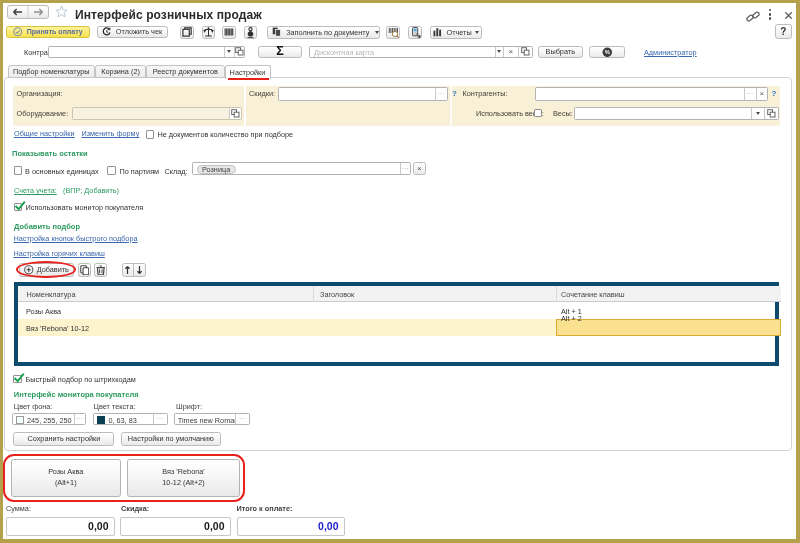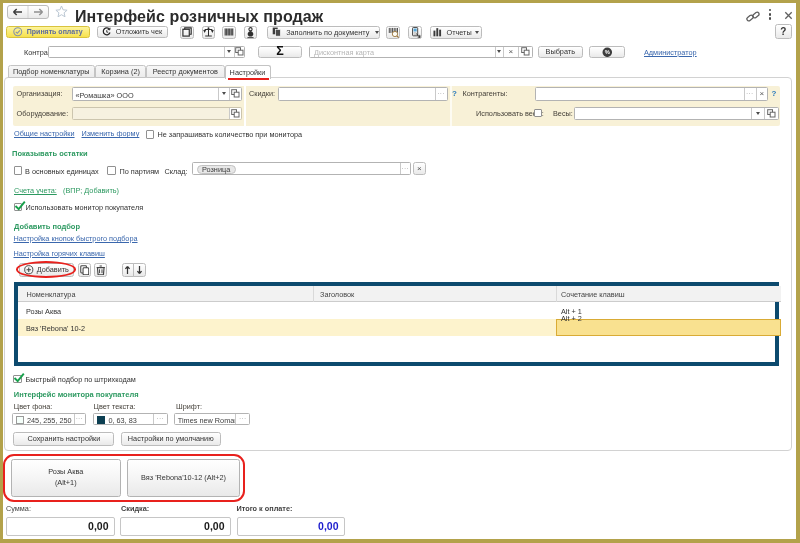--- a/index.html
+++ b/index.html
@@ -24,21 +24,21 @@
 <div class="b" style="left:7px;top:5px;width:42px;height:13.5px;padding:0;border-radius:3px">
   <svg width="40" height="12" viewBox="0 0 40 12">
     <line x1="20" y1="0" x2="20" y2="12" stroke="#d2d2d2" stroke-width="1"></line>
     <path d="M5.5 6 h8.5 M5.5 6 l3.2-3 M5.5 6 l3.2 3" stroke="#3c3c3c" stroke-width="1.5" fill="none"></path>
     <path d="M34.5 6 h-8.5 M34.5 6 l-3.2-3 M34.5 6 l-3.2 3" stroke="#909090" stroke-width="1.5" fill="none"></path>
   </svg>
 </div>
 <svg class="a" style="left:54.5px;top:5px" width="13" height="13" viewBox="0 0 13 13">
   <path d="M6.5 1 L8.1 4.8 L12.1 5.2 L9.1 7.8 L10 11.8 L6.5 9.7 L3 11.8 L3.9 7.8 L0.9 5.2 L4.9 4.8 Z" fill="none" stroke="#bcc8d4" stroke-width="1"></path>
 </svg>
-<div class="a" style="left:75px;top:8px;font-size:16px;font-weight:bold;color:#2b2b2b;white-space:nowrap;letter-spacing:0.1px">Интерфейс розничных продаж</div>
+<div class="a" style="left:75px;top:8px;font-size:12px;font-weight:bold;color:#2b2b2b;white-space:nowrap;letter-spacing:0.1px">Интерфейс розничных продаж</div>
 <svg class="a" style="left:746px;top:9.5px" width="14" height="13" viewBox="0 0 14 13">
   <g fill="none" stroke="#5d5d5d" stroke-width="1.3">
   <rect x="0.6" y="6.1" width="6.8" height="3.8" rx="1.9" transform="rotate(-38 4 8)"></rect>
   <rect x="6.6" y="3.1" width="6.8" height="3.8" rx="1.9" transform="rotate(-38 10 5)"></rect>
   </g>
 </svg>
 <div class="a" style="left:769px;top:9px">
   <div style="width:2.4px;height:2.4px;background:#4a4a4a;border-radius:50%;margin-bottom:1.8px"></div>
   <div style="width:2.4px;height:2.4px;background:#4a4a4a;border-radius:50%;margin-bottom:1.8px"></div>
   <div style="width:2.4px;height:2.4px;background:#4a4a4a;border-radius:50%"></div>
@@ -161,31 +161,20 @@
 <div class="tab" style="left:146px;width:78.5px">Реестр документов</div>
 <div class="tab" style="left:224.5px;width:46px;background:#fff;height:14.5px;border-bottom:0;z-index:5">Настройки</div>
 <div class="a" style="left:228px;top:78.3px;width:41px;height:2.2px;background:#e8211d;z-index:61"></div>
 
 <div class="b" style="left:774.5px;top:24px;width:17.5px;height:14.5px;font-size:10px;font-weight:bold">?</div>
 
 <div class="a" style="left:13px;top:85.5px;width:766.5px;height:40px;background:#f8f1d7;border-radius:2px"></div>
 <div class="a" style="left:244px;top:85.5px;width:2px;height:40px;background:#fff"></div>
 <div class="a" style="left:450px;top:85.5px;width:1.5px;height:40px;background:#fdfbf2"></div>
 <div class="l" style="left:16.5px;top:90px;color:#45413a">Организация:</div>
-<div class="f" style="left:72px;top:87px;width:170px;height:13.5px;line-height:11px;padding-left:2.5px;padding-top:1.5px">«Ромашка» ООО
-  <div class="seg" style="width:12px;right:0">
-        <svg width="9" height="9" viewBox="0 0 9 9">
-          <rect x="0.7" y="0.7" width="4.8" height="4.8" fill="none" stroke="#666" stroke-width="1"></rect>
-          <rect x="3.2" y="3.2" width="4.8" height="4.8" fill="#fff" stroke="#666" stroke-width="1"></rect>
-        </svg>
-      </div>
-  <div class="seg" style="width:11px;right:12px">
-        <span class="tri"></span>
-      </div>
-</div>
 <div class="l" style="left:249px;top:90px;color:#45413a">Скидки:</div>
 <div class="f" style="left:278px;top:87px;width:169.5px;height:13.5px">
   <div class="seg dot3" style="width:11.5px;right:0">...</div>
 </div>
 <div class="l" style="left:452px;top:89.5px;color:#2779bd;font-weight:bold;font-size:8px">?</div>
 <div class="l" style="left:462.5px;top:90px;color:#45413a">Контрагенты:</div>
 <div class="f" style="left:535px;top:87px;width:233px;height:13.5px">
   <div class="seg" style="width:11.5px;right:0;font-size:8px;color:#555">×</div>
   <div class="seg dot3" style="width:12px;right:11.5px">...</div>
 </div>
@@ -210,21 +199,21 @@
         </svg>
       </div>
   <div class="seg" style="width:12.5px;right:14.5px">
         <span class="tri"></span>
       </div>
 </div>
 
 <div class="lk" style="left:14px;top:130.3px">Общие настройки</div>
 <div class="lk" style="left:81.5px;top:130.3px">Изменить форму</div>
 <div class="cb" style="left:145.5px;top:130.2px"></div>
-<div class="l" style="left:157.5px;top:130.5px">Не запрашивать количество при монитора</div>
+<div class="l" style="left:157.5px;top:130.5px">Не документов количество при подборе</div>
 
 <div class="g" style="left:12px;top:150px">Показывать остатки</div>
 <div class="cb" style="left:13.5px;top:166px"></div>
 <div class="l" style="left:25px;top:167.5px">В основных единицах</div>
 <div class="cb" style="left:107px;top:166px"></div>
 <div class="l" style="left:119.5px;top:167.5px">По партиям</div>
 <div class="l" style="left:164.5px;top:167.5px">Склад:</div>
 <div class="f" style="left:191.5px;top:162px;width:219.5px;height:13px">
   <div class="seg dot3" style="width:10px;right:0">...</div>
   <div class="a" style="left:4px;top:1.5px;height:9px;background:#e7e7e7;border:1px solid #c2c2c2;border-radius:5px;font-size:7.3px;color:#3c3c3c;line-height:7px;padding:0 4.5px;display:flex;align-items:center">Розница</div>
@@ -278,21 +267,21 @@
   <div class="a" style="left:0;top:0;width:763.4px;height:16.5px;background:#f2f2f2;border-bottom:1px solid #cccccc"></div>
   <div class="a" style="left:295.8px;top:0;width:1px;height:16.5px;background:#d9d9d9"></div>
   <div class="a" style="left:538.8px;top:0;width:1px;height:16.5px;background:#d9d9d9"></div>
   <div class="l" style="left:8.8px;top:5px;color:#444">Номенклатура</div>
   <div class="l" style="left:302.3px;top:5px;color:#444">Заголовок</div>
   <div class="l" style="left:543.3px;top:5px;color:#444">Сочетание клавиш</div>
   <div class="l" style="left:8.3px;top:22.5px">Розы Аква</div>
   <div class="l" style="left:543.3px;top:22.5px">Alt + 1</div>
   <div class="a" style="left:0;top:33.7px;width:763.4px;height:17px;background:#fdf3cd"></div>
   <div class="a" style="left:538.8px;top:33.7px;width:224.6px;height:17px;background:#f9e190;border:1px solid #d9ab35"></div>
-  <div class="l" style="left:8.3px;top:39.5px">Вяз 'Rebona' 10-2</div>
+  <div class="l" style="left:8.3px;top:39.5px">Вяз 'Rebona' 10-12</div>
   <div class="l" style="left:543.3px;top:29px">Alt + 2</div>
 </div>
 
 <div class="cb" style="left:13px;top:374.5px"></div>
 <svg class="a" style="left:13px;top:371.5px;z-index:3" width="12" height="12" viewBox="0 0 12 12">
       <path d="M1.5 6 L4.7 9.2 L10.8 1.6" fill="none" stroke="#17a04b" stroke-width="1.9"></path>
     </svg>
 <div class="l" style="left:25.4px;top:376px">Быстрый подбор по штрихкодам</div>
 <div class="g" style="left:13.8px;top:391px">Интерфейс монитора покупателя</div>
 <div class="l" style="left:13.8px;top:403px;color:#45413a">Цвет фона:</div>
@@ -312,21 +301,21 @@
   <span style="position:absolute;left:2.5px;top:2.5px">Times new Roman</span>
   <div class="seg dot3" style="width:14px;right:0;background:#fff">...</div>
 </div>
 <div class="b" style="left:13.4px;top:431.5px;width:101px;height:14.5px">Сохранить настройки</div>
 <div class="b" style="left:120.5px;top:431.5px;width:100.5px;height:14.5px">Настройки по умолчанию</div>
 
 <div class="b" style="left:10.5px;top:458.5px;width:110.5px;height:38.5px;flex-direction:column;line-height:10.5px;border-color:#b3b3b3">
   <span>Розы Аква</span>
       <span>(Alt+1)</span>
 </div>
-<div class="b" style="left:127px;top:458.5px;width:113px;height:38.5px;flex-direction:row;line-height:10.5px;border-color:#b3b3b3">
+<div class="b" style="left:127px;top:458.5px;width:113px;height:38.5px;flex-direction:column;line-height:10.5px;border-color:#b3b3b3">
   <span>Вяз 'Rebona'</span>
       <span>10-12 (Alt+2)</span>
 </div>
 <div class="red" style="left:2.5px;top:454px;width:242px;height:47.5px;border-radius:11px;border-width:2.4px"></div>
 <div class="l" style="left:6px;top:505px;font-weight:normal;color:#3f3f3f">Сумма:</div>
 <div class="l" style="left:121px;top:505px;font-weight:bold;color:#3f3f3f">Скидка:</div>
 <div class="l" style="left:236.5px;top:505px;font-weight:bold;color:#3f3f3f">Итого к оплате:</div>
 <div class="f" style="left:6px;top:517px;width:109px;height:18.5px;border-color:#c6c6c6;border-radius:2px;font-size:10.5px;font-weight:bold;text-align:right;line-height:16.5px;padding-right:5.5px;color:#1a1a1a">0,00</div>
 <div class="f" style="left:120px;top:517px;width:111px;height:18.5px;border-color:#c6c6c6;border-radius:2px;font-size:10.5px;font-weight:bold;text-align:right;line-height:16.5px;padding-right:5.5px;color:#1a1a1a">0,00</div>
 <div class="f" style="left:236.5px;top:517px;width:108.5px;height:18.5px;border-color:#c6c6c6;border-radius:2px;font-size:10.5px;font-weight:bold;text-align:right;line-height:16.5px;padding-right:5.5px;color:#1c1ccd">0,00</div>

